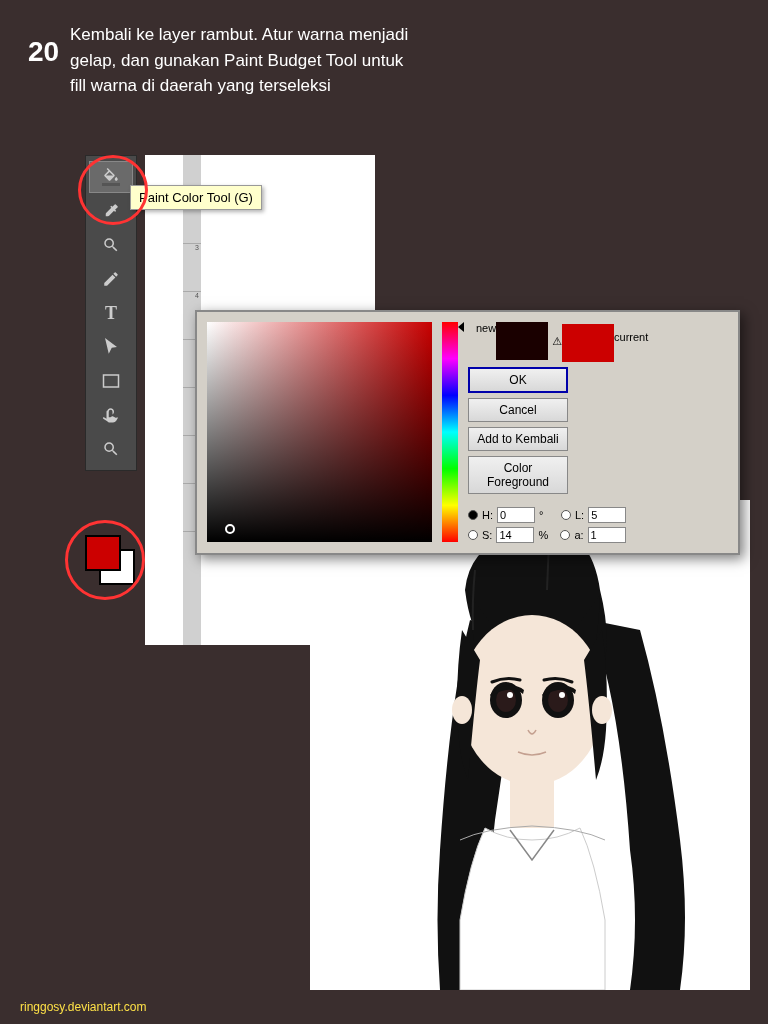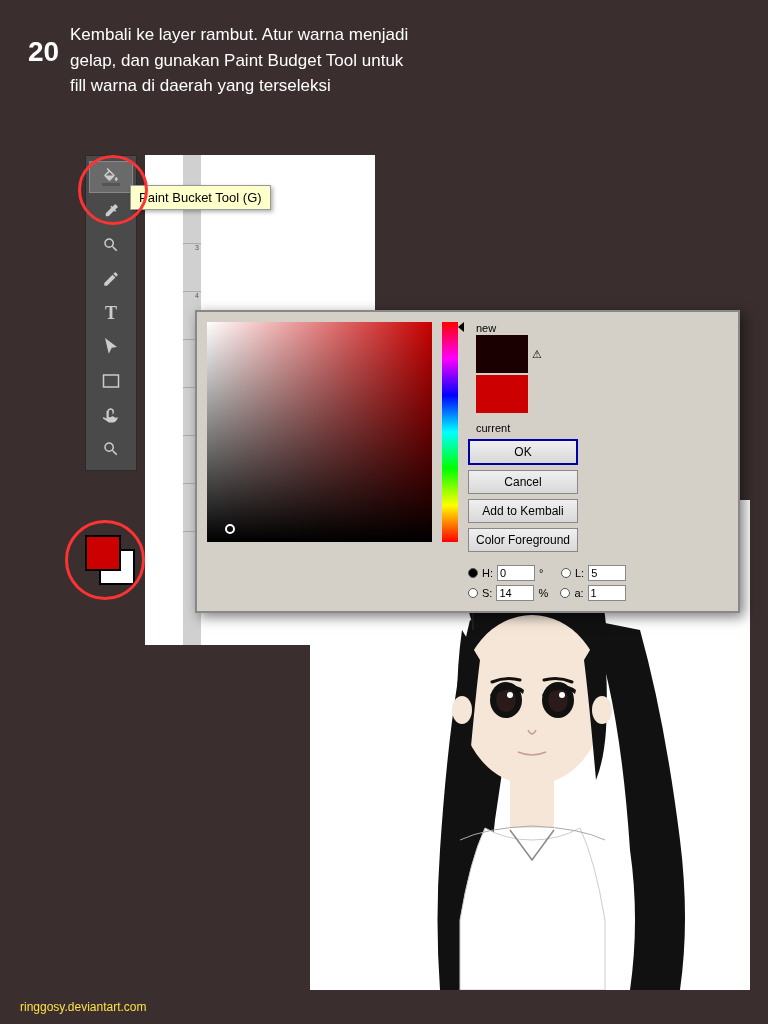--- a/index.html
+++ b/index.html
@@ -288,21 +288,21 @@
 
     
     .cp-buttons {
       display: flex;
       flex-direction: column;
       gap: 5px;
       padding-top: 0;
     }
 
     .cp-btn {
-      width: 110px;
+      width: 100px;
       padding: 4px 6px;
       background: linear-gradient(to bottom, #f0f0f0, #d8d8d8);
       border: 1px solid #888;
       font-size: 12px;
       cursor: pointer;
       text-align: center;
       color: #000;
     }
 
     .cp-btn.primary {
@@ -461,21 +461,21 @@
     </svg>
   </div>
 
   <div class="ps-tool">
     <svg viewBox="0 0 24 24">
       <path d="M15.5 14h-.79l-.28-.27A6.471 6.471 0 0 0 16 9.5 6.5 6.5 0 1 0 9.5 16c1.61 0 3.09-.59 4.23-1.57l.27.28v.79l5 4.99L20.49 19l-4.99-5zm-6 0C7.01 14 5 11.99 5 9.5S7.01 5 9.5 5 14 7.01 14 9.5 11.99 14 9.5 14z" fill="#cccccc"></path>
     </svg>
   </div>
 </div>
 
-<div class="tooltip-bucket">Paint Bucket Tool (G)</div>
+<div class="tooltip-bucket">Paint Color Tool (G)</div>
 
 <div class="circle-highlight-1"></div>
 
 <div class="color-swatches">
   <div class="swatch-bg"></div>
   <div class="swatch-fg"></div>
 </div>
 
 <div class="circle-highlight-2"></div>
 
@@ -488,21 +488,21 @@
         <div class="gradient-cursor"></div>
       </div>
     </div>
 
     <div class="hue-strip">
       <div class="hue-arrow"></div>
     </div>
 
     <div style="display:flex; flex-direction:column; gap:5px; flex:1;">
 
-      <div style="display:flex; flex-direction:column; align-items:flex-start; margin-left:8px;">
+      <div style="display:flex; flex-direction:row; align-items:flex-start; margin-left:8px;">
         <span style="font-size:11px; color:#000; margin-bottom:1px;">new</span>
         <div style="display:flex; align-items:center; gap:4px;">
           <div style="width:52px; height:38px; display:flex; flex-direction:column;">
             <div class="color-new"></div>
           </div>
           <div style="font-size:11px; cursor:pointer;">⚠</div>
         </div>
         <div class="color-current"></div>
         <span style="font-size:11px; color:#000; margin-top:9px;">current</span>
       </div>

